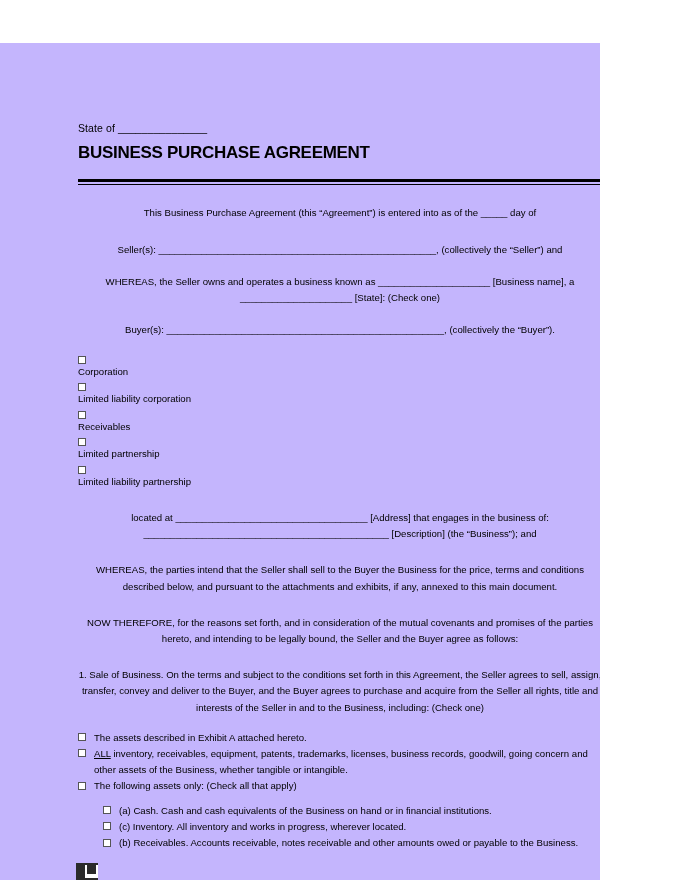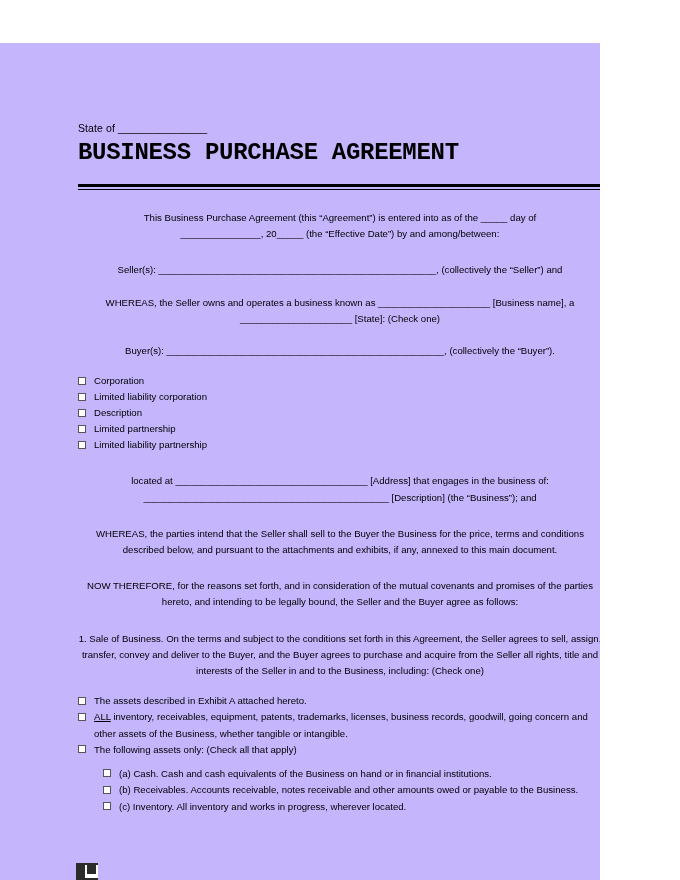--- a/index.html
+++ b/index.html
@@ -32,27 +32,26 @@
   }
 
   
   .state-line {
     font-size: 10.5px;
     line-height: 14px;
     letter-spacing: 0.1px;
     white-space: nowrap;
   }
   .doc-title {
-    font-size: 24px;
+    font-size: 17px;
     font-weight: bold;
     line-height: 30px;
     letter-spacing: -0.3px;
     margin-top: 3px;
     white-space: nowrap;
-    font-family: Liberation Mono, monospace;
   }
   .title-rule {
     margin-top: 4px;
     width: 524px;
   }
   .title-rule .thick {
     height: 3px;
     background: #000;
   }
   .title-rule .gap {
@@ -90,21 +89,21 @@
     width: 8px;
     height: 8px;
     border: 1.2px solid #555;
     background: #fff;
     margin-top: 3.5px;
     margin-right: 8px;
     box-sizing: border-box;
   }
   .check-label { flex: 1 1 auto; }
 
-  .checklist.tight .check-row { line-height: 16px; }
+  .checklist.tight .check-row { line-height: 16px; flex-direction: column; }
 
   .sub-list { margin-left: 25px; margin-top: 8px; }
   .sub-list .check-row { line-height: 16.4px; }
 
   .assets-list { margin-top: 14px; }
 
   
   .logo {
     position: absolute;
     left: 76px;
@@ -143,21 +142,20 @@
     <h1 class="doc-title">BUSINESS PURCHASE AGREEMENT</h1>
 
     <div class="title-rule">
       <div class="thick"></div>
       <div class="gap"></div>
       <div class="thin"></div>
     </div>
 
     <div class="para gap-lg">
       <div>This Business Purchase Agreement (this “Agreement”) is entered into as of the _____ day of</div>
-      <div>_______________, 20_____ (the “Effective Date”) by and among/between:</div>
     </div>
 
     <div class="para gap-lg">
       <b>Seller(s):</b><span> ____________________________________________________</span><span>, (collectively the “Seller”) and</span>
     </div>
 
     <div class="para gap-md">
       <b>WHEREAS</b><span>, the Seller owns and operates a business known as _____________________ [Business name], a _____________________ [State]: (Check one)</span>
     </div>
 
@@ -169,21 +167,21 @@
       <div class="check-row">
         <span class="cbox"></span>
         <span class="check-label">Corporation</span>
       </div>
       <div class="check-row">
         <span class="cbox"></span>
         <span class="check-label">Limited liability corporation</span>
       </div>
       <div class="check-row">
         <span class="cbox"></span>
-        <span class="check-label">Description</span>
+        <span class="check-label">Receivables</span>
       </div>
       <div class="check-row">
         <span class="cbox"></span>
         <span class="check-label">Limited partnership</span>
       </div>
       <div class="check-row">
         <span class="cbox"></span>
         <span class="check-label">Limited liability partnership</span>
       </div>
     </div>
@@ -219,25 +217,25 @@
         <span class="check-label">The following assets only: (Check all that apply)</span>
       </div>
 
       <div class="sub-list">
         <div class="check-row">
           <span class="cbox"></span>
           <span class="check-label">(a) Cash. Cash and cash equivalents of the Business on hand or in financial institutions.</span>
         </div>
         <div class="check-row">
           <span class="cbox"></span>
-          <span class="check-label">(b) Receivables. Accounts receivable, notes receivable and other amounts owed or payable to the Business.</span>
+          <span class="check-label">(c) Inventory. All inventory and works in progress, wherever located.</span>
         </div>
         <div class="check-row">
           <span class="cbox"></span>
-          <span class="check-label">(c) Inventory. All inventory and works in progress, wherever located.</span>
+          <span class="check-label">(b) Receivables. Accounts receivable, notes receivable and other amounts owed or payable to the Business.</span>
         </div>
       </div>
     </div>
 
   </div>
 
   <div class="logo">
     <span class="sq"></span>
     <span class="notch"></span>
     <span class="inner"></span>

